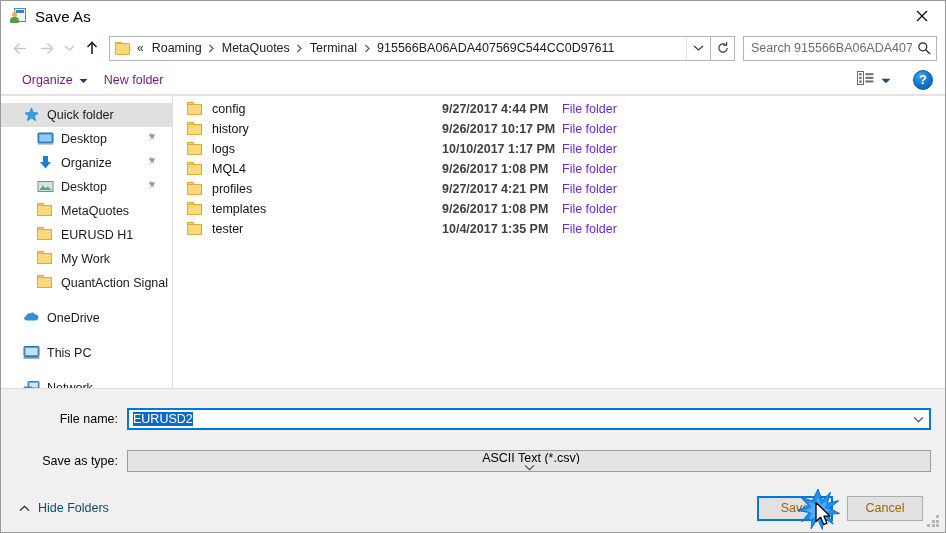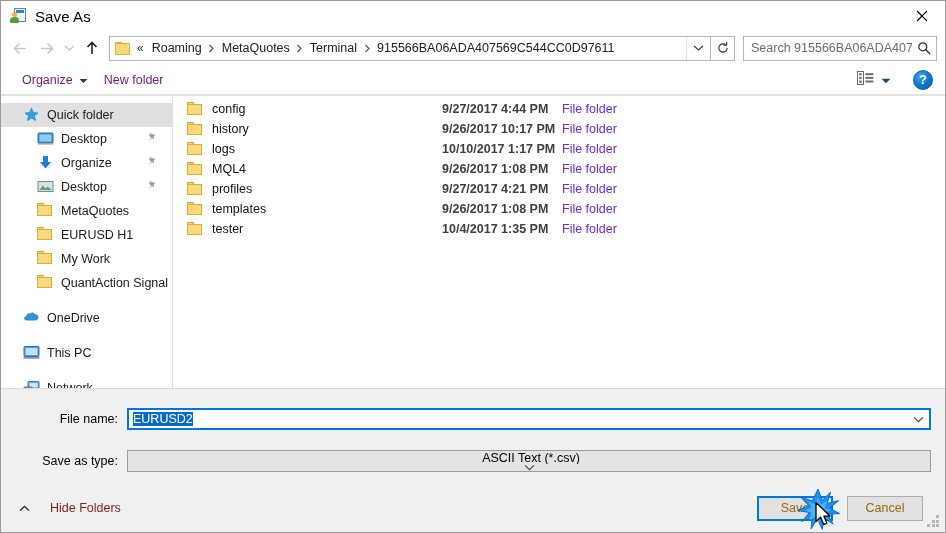--- a/index.html
+++ b/index.html
@@ -317,22 +317,22 @@
 
   
   .buttonbar {
     height: 48px; flex: none;
     background: #f0f0f0;
     display: flex; align-items: center;
     padding: 0 22px 0 14px;
     position: relative;
   }
   .hidefolders {
-    display: flex; align-items: center; gap: 20px;
-    font-size: 12.5px; color: #7f1d1d;
+    display: flex; align-items: center; gap: 8px;
+    font-size: 12.5px; color: #0c4a6e;
     padding: 3px 4px;
   }
   .bb-spacer { flex: 1 1 auto; }
   .btn {
     width: 76px; height: 25px;
     font-size: 12.5px; color: #a16207;
     background: #e1e1e1;
     border: 1px solid #adadad;
     display: flex; align-items: center; justify-content: center;
     margin-left: 14px;

